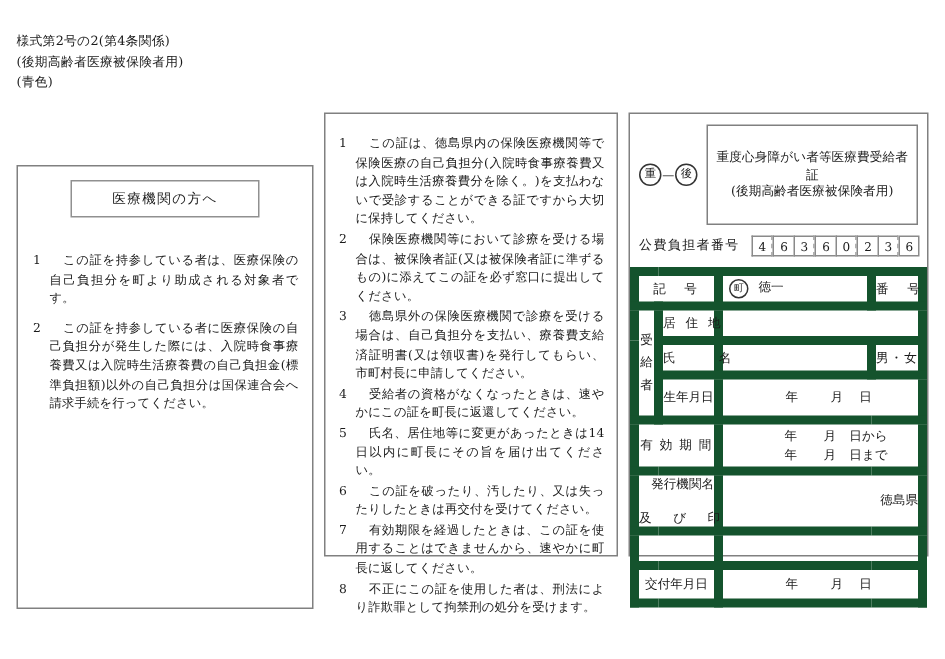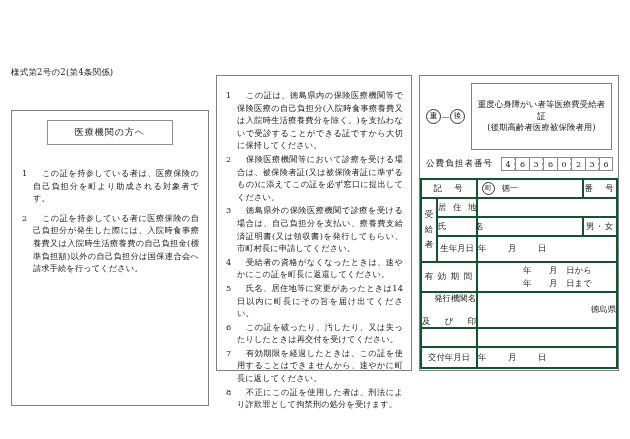--- a/index.html
+++ b/index.html
@@ -18,21 +18,21 @@
 
   
   .doc-header {
     position: absolute;
     left: 11px;
     top: 22px;
     font-size: 8.5px;
     line-height: 13.5px;
     letter-spacing: 0.2px;
   }
-  .doc-header div { white-space: nowrap; margin-top: 44px; }
+  .doc-header div { white-space: nowrap; }
 
   
   .panel {
     position: absolute;
     top: 75px;
     height: 296px;
     border: 1px solid #808080;
     box-sizing: border-box;
     background: #fff;
   }
@@ -152,56 +152,58 @@
   .kohi-cell:last-child { border-right: 1px solid #8a8a8a; }
 
   
   table.card-grid {
     border-collapse: collapse;
     width: 100%;
     table-layout: fixed;
     font-size: 8.4px;
   }
   table.card-grid td {
-    border: 2px solid #14532d;
+    border: 6px solid #14532d;
     padding: 0;
     vertical-align: middle;
     height: 17px;
   }
   .lbl {
     text-align: center;
     letter-spacing: 2px;
     white-space: nowrap;
   }
   .lbl-sp { letter-spacing: 4px; }
   .vert-lbl {
     width: 16px;
     text-align: center;
     letter-spacing: 0;
     line-height: 15px;
   }
   .vert-lbl span { display: block; }
   .ymd {
+    text-align: center;
     letter-spacing: 0;
   }
   .ymd .g { display: inline-block; width: 30px; }
   .ymd .g2 { display: inline-block; width: 30px; }
   .period-line { line-height: 13px; text-align:center; }
   .period-line .p1 { display:inline-block; width: 26px; text-align:center;}
   .sex { text-align: center; letter-spacing: 1px; white-space: nowrap;}
   .issuer-val { padding-left: 6px; font-size: 8.4px; }
   .tall { height: 62px; text-align: right; }
   .blank-tall { height: 31px; }
 </style>
 </head>
 <body>
 
 <div class="doc-header">
   <div>様式第2号の2(第4条関係)</div>
   <div>(後期高齢者医療被保険者用)</div>
+  <div>(青色)</div>
 </div>
 
 <div class="panel" id="panel-clinic">
   <div class="panel-title-box">医療機関の方へ</div>
   <ul class="notes">
     <li>
       <span class="note-num">1</span>
       <span class="note-text indent">この証を持参している者は、医療保険の自己負担分を町より助成される対象者です。</span>
     </li>
     <li>

